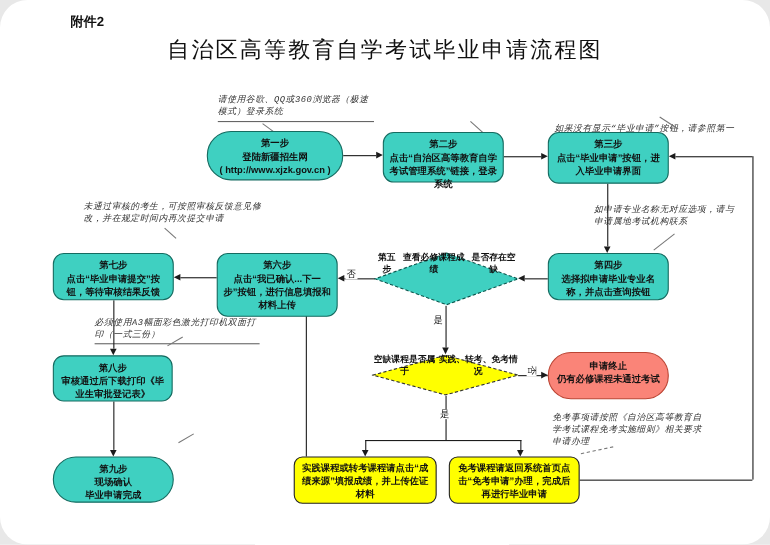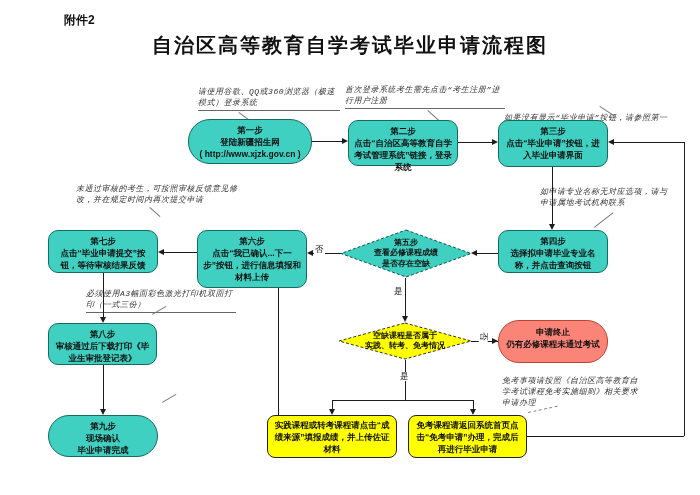--- a/index.html
+++ b/index.html
@@ -1,33 +1,33 @@
 <!DOCTYPE html>
 <html style="--step-fill: #3fd0c1; --branch-fill: #ffff00; --stop-fill: #fa8478; --line: #1c1c1c;"><head>
 <meta charset="utf-8">
 <style>
   html,body{margin:0;padding:0;background:#e8e8e8;}
   #page{position:relative;width:700px;height:495px;background:#ffffff;overflow:hidden;
-        font-family:"Liberation Sans","DejaVu Sans",sans-serif;color:#111;}
+        font-family:"Liberation Sans","DejaVu Sans",sans-serif;color:#111;border-radius:25px;}
   .attach{position:absolute;left:64px;top:12px;font-size:12px;font-weight:bold;}
   .title{position:absolute;left:0;top:32px;width:700px;text-align:center;
-         font-size:20px;font-weight:bold;letter-spacing:2px;
+         font-size:20px;font-weight:normal;letter-spacing:2px;
          font-family:"Liberation Serif","DejaVu Serif",serif;}
   .node{position:absolute;box-sizing:border-box;text-align:center;
         font-size:8.5px;line-height:12px;font-weight:bold;}
   .box{background:var(--step-fill);border:1px solid #156b60;border-radius:10px;padding:2px 4px;}
   .stadium{border-radius:22px;}
   .ybox{background:var(--branch-fill);border:1px solid #222;border-radius:8px;padding:11px 4px;
         display:flex;align-items:center;justify-content:center;}
   .stop{background:var(--stop-fill);border:1px solid #bb4433;border-radius:21px;padding:3px 4px;}
   .bt{margin-top:2px;}
   .dia{padding:0;}
   .dia svg{position:absolute;left:0;top:0;}
   .dtxt{position:absolute;left:0;top:0;width:100%;height:100%;
-        display:flex;flex-direction:column;justify-content:center;font-size:8px;line-height:10.5px;}
+        display:flex;flex-direction:row;justify-content:center;font-size:8px;line-height:10.5px;}
   .ln{position:absolute;background:var(--line);}
   .lnh{height:1px;}
   .lnv{width:1px;}
   .ah{position:absolute;width:0;height:0;}
   .ah-r{border-top:3.5px solid transparent;border-bottom:3.5px solid transparent;border-left:6px solid var(--line);}
   .ah-l{border-top:3.5px solid transparent;border-bottom:3.5px solid transparent;border-right:6px solid var(--line);}
   .ah-d{border-left:3.5px solid transparent;border-right:3.5px solid transparent;border-top:6px solid var(--line);}
   .ah-u{border-left:3.5px solid transparent;border-right:3.5px solid transparent;border-bottom:6px solid var(--line);}
   .lbl{position:absolute;font-size:8.5px;background:#fff;padding:0 1px;line-height:9px;}
   .lbl-rot{transform:rotate(90deg);}
@@ -41,21 +41,20 @@
 <body>
 
 <div id="page">
 
   <div class="attach">附件2</div>
   <div class="title">自治区高等教育自学考试毕业申请流程图</div>
 
   <div class="anno ul" style="left:198px;top:86px;width:142px;">请使用谷歌、QQ或360浏览器（极速模式）登录系统</div>
   <div class="leader" style="left:239px;top:112px;width:20px;transform:rotate(36deg);"></div>
 
-  <div class="anno ul" style="left:345px;top:84px;width:160px;">首次登录系统考生需先点击“考生注册”进行用户注册</div>
   <div class="leader" style="left:428px;top:110px;width:16px;transform:rotate(42deg);"></div>
 
   <div class="anno" style="left:504px;top:82px;width:170px;margin-top:30px;">如果没有显示“毕业申请”按钮，请参照第一步骤检测更换浏览器</div>
   <div class="leader" style="left:600px;top:106px;width:20px;transform:rotate(33deg);"></div>
 
   <div class="anno" style="left:540px;top:186px;width:132px;">如申请专业名称无对应选项，请与申请属地考试机构联系</div>
   <div class="leader" style="left:594px;top:227px;width:24px;transform:rotate(-38deg);"></div>
 
   <div class="anno" style="left:76px;top:183px;width:162px;">未通过审核的考生，可按照审核反馈意见修改，并在规定时间内再次提交申请</div>
   <div class="leader" style="left:150px;top:207px;width:14px;transform:rotate(42deg);"></div>

